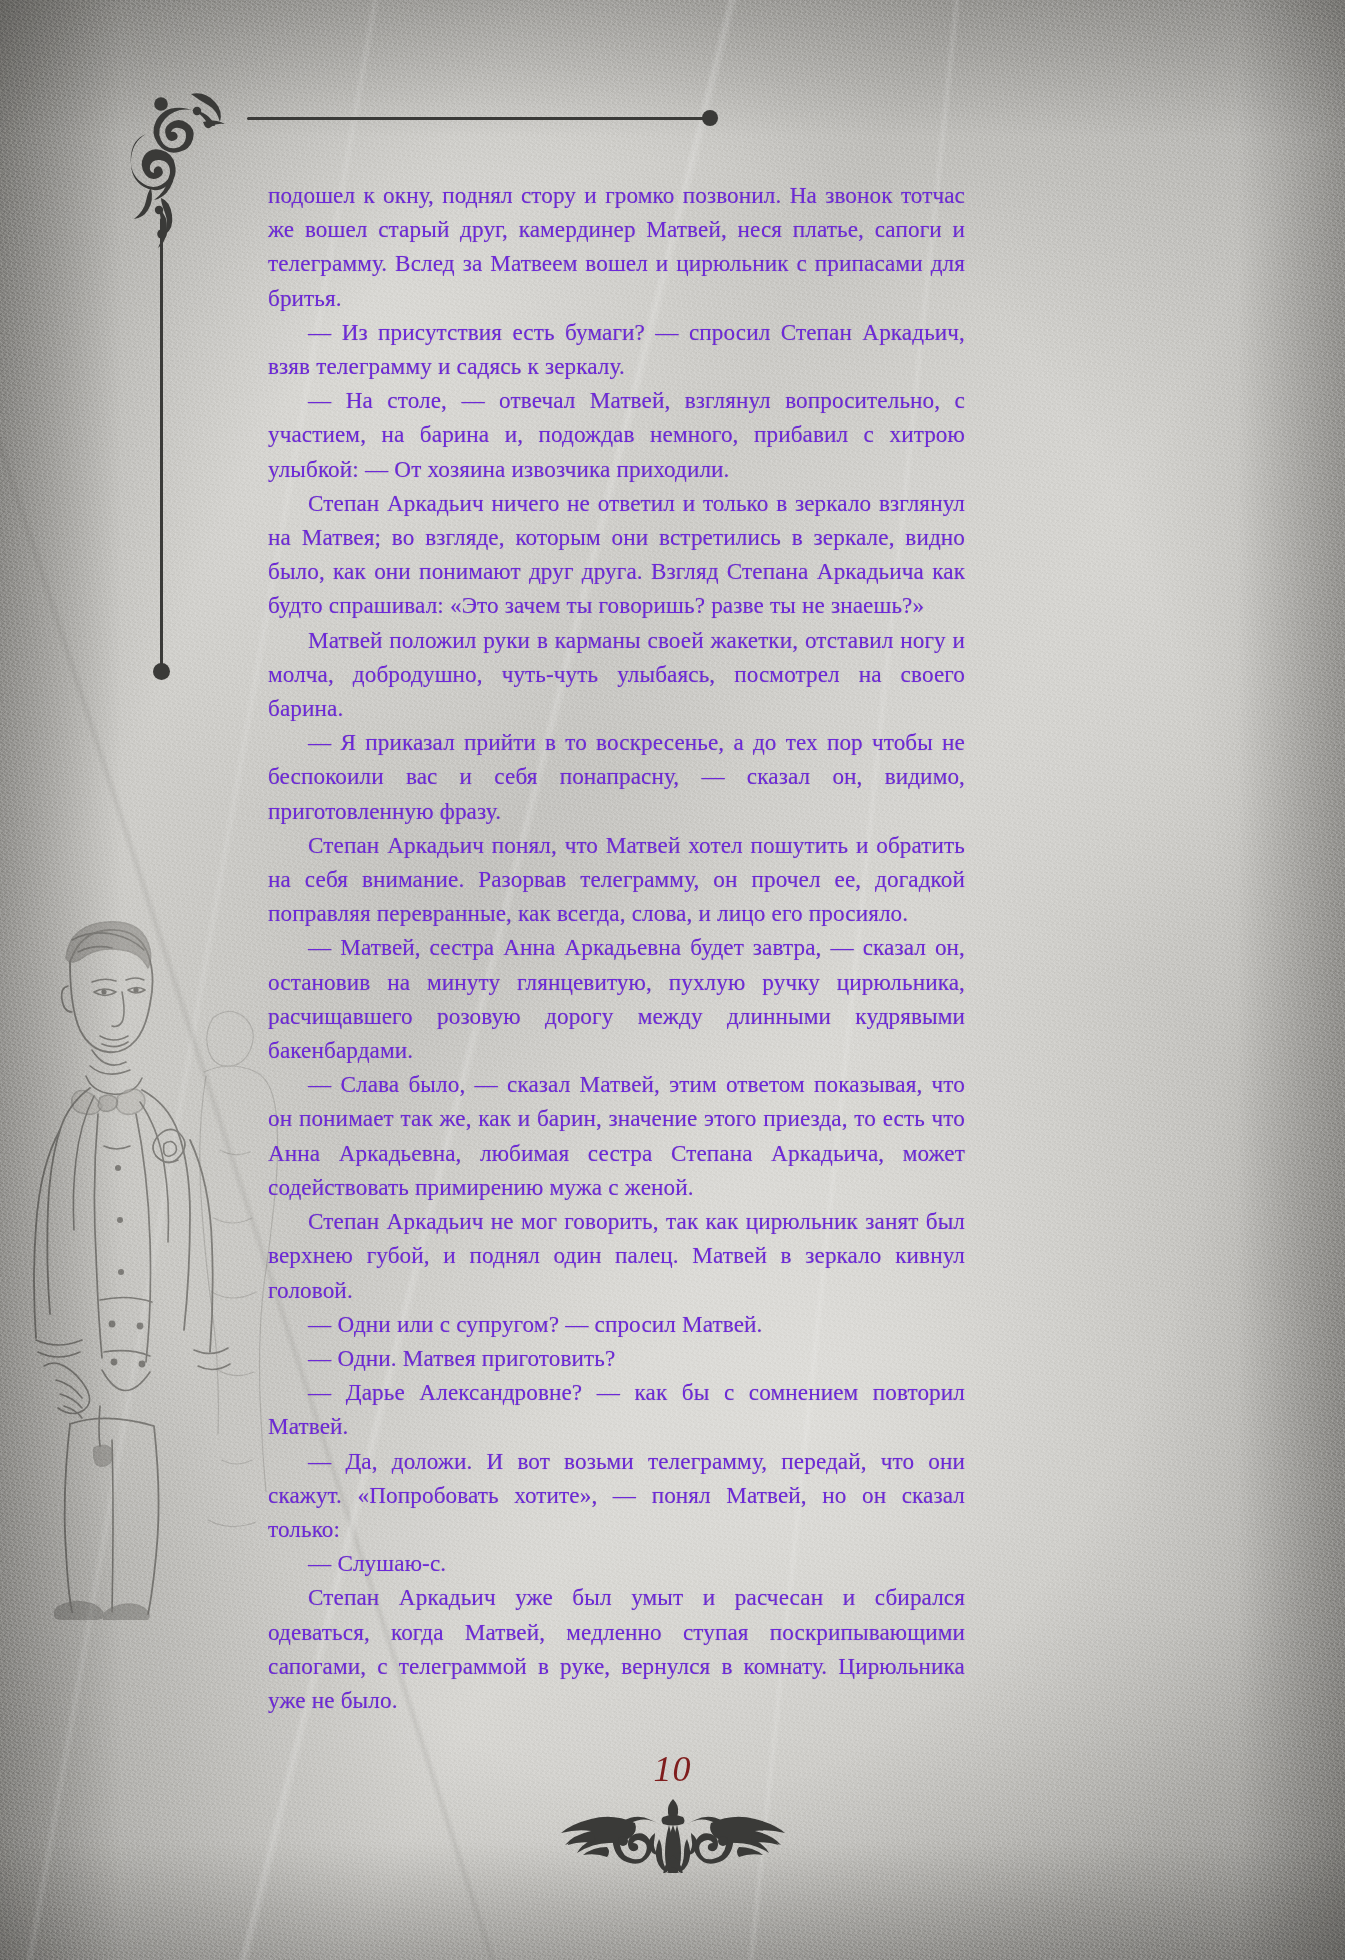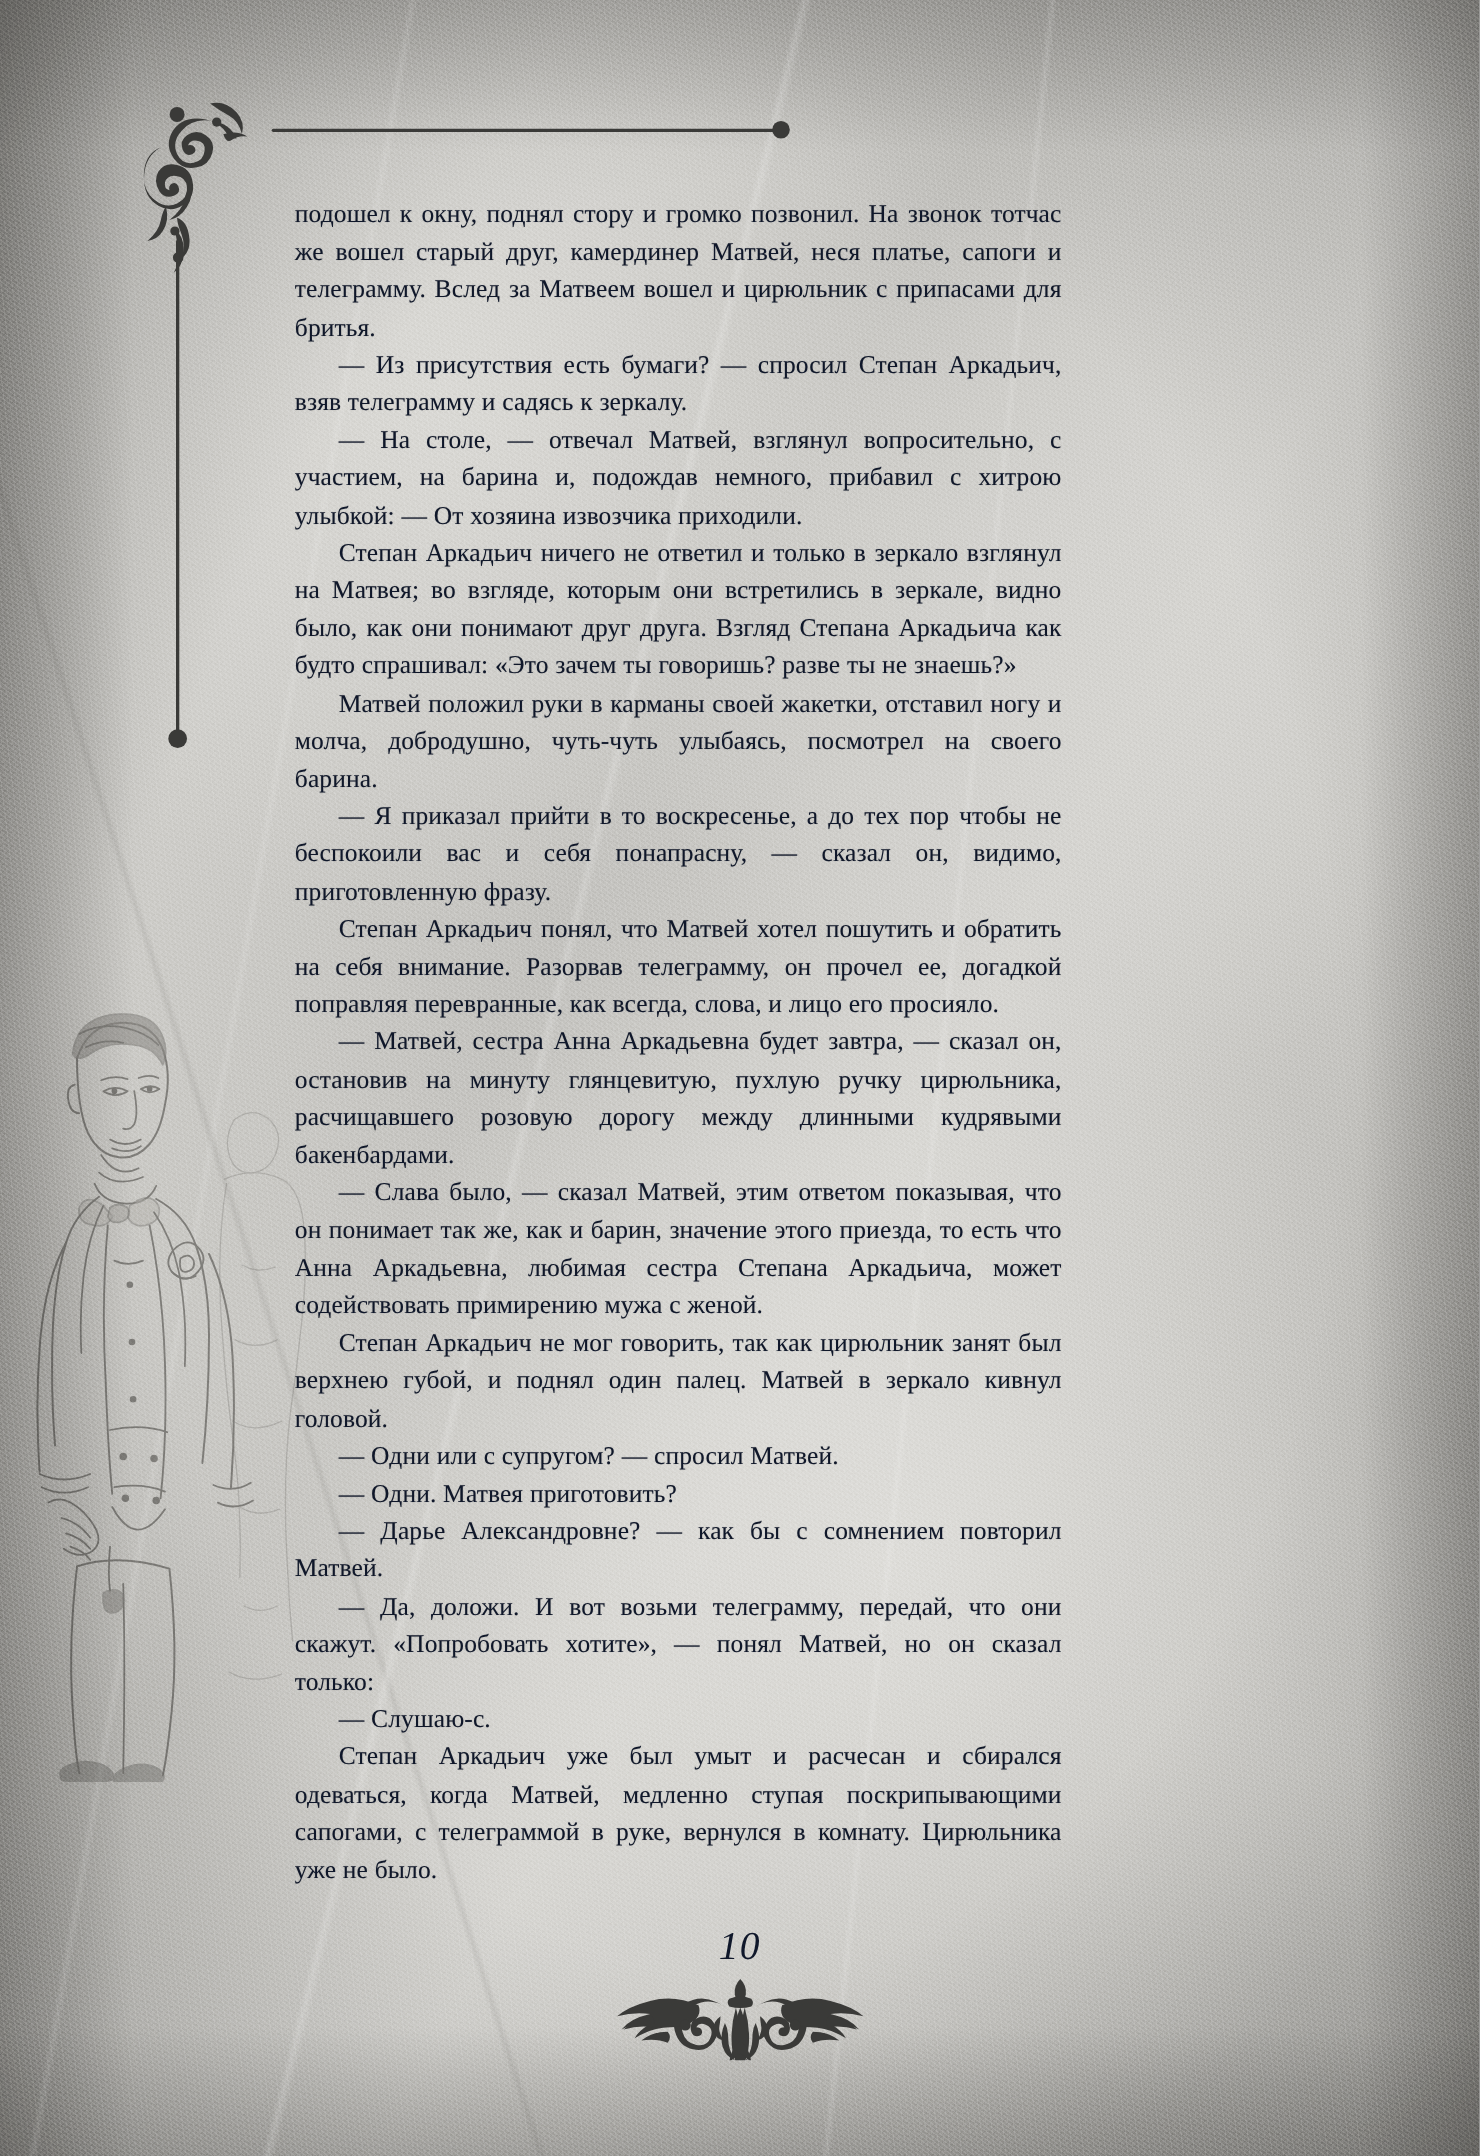--- a/index.html
+++ b/index.html
@@ -102,39 +102,39 @@
   .textblock{
     position:absolute;
     left:268px;top:178px;
     width:697px;
   }
   .textblock p{
     margin:0;
     font-family:"Liberation Serif", serif;
     font-size:23.2px;
     line-height:34.2px;
-    color:#0f172a;
+    color:#6d28d9;
     text-align:justify;
     text-justify:inter-word;
     letter-spacing:.1px;
     word-spacing:.2px;
     text-shadow:0 0 1px rgba(20,20,18,.28);
   }
   .textblock p.indent{ text-indent:40px; }
   .textblock p.noindent{ text-indent:0; }
 
   
   .folio{
     position:absolute;
     left:0;right:0;top:1748px;
     text-align:center;
     font-family:"Liberation Serif", serif;
     font-style:italic;
     font-size:36px;
-    color:#0f172a;
+    color:#7f1d1d;
     letter-spacing:1px;
   }
   .ornament-bottom{
     position:absolute;
     left:50%;top:1795px;
     transform:translateX(-50%);
     width:300px;height:78px;
   }
   .ornament-bottom svg{width:100%;height:100%;display:block;}
 </style>

